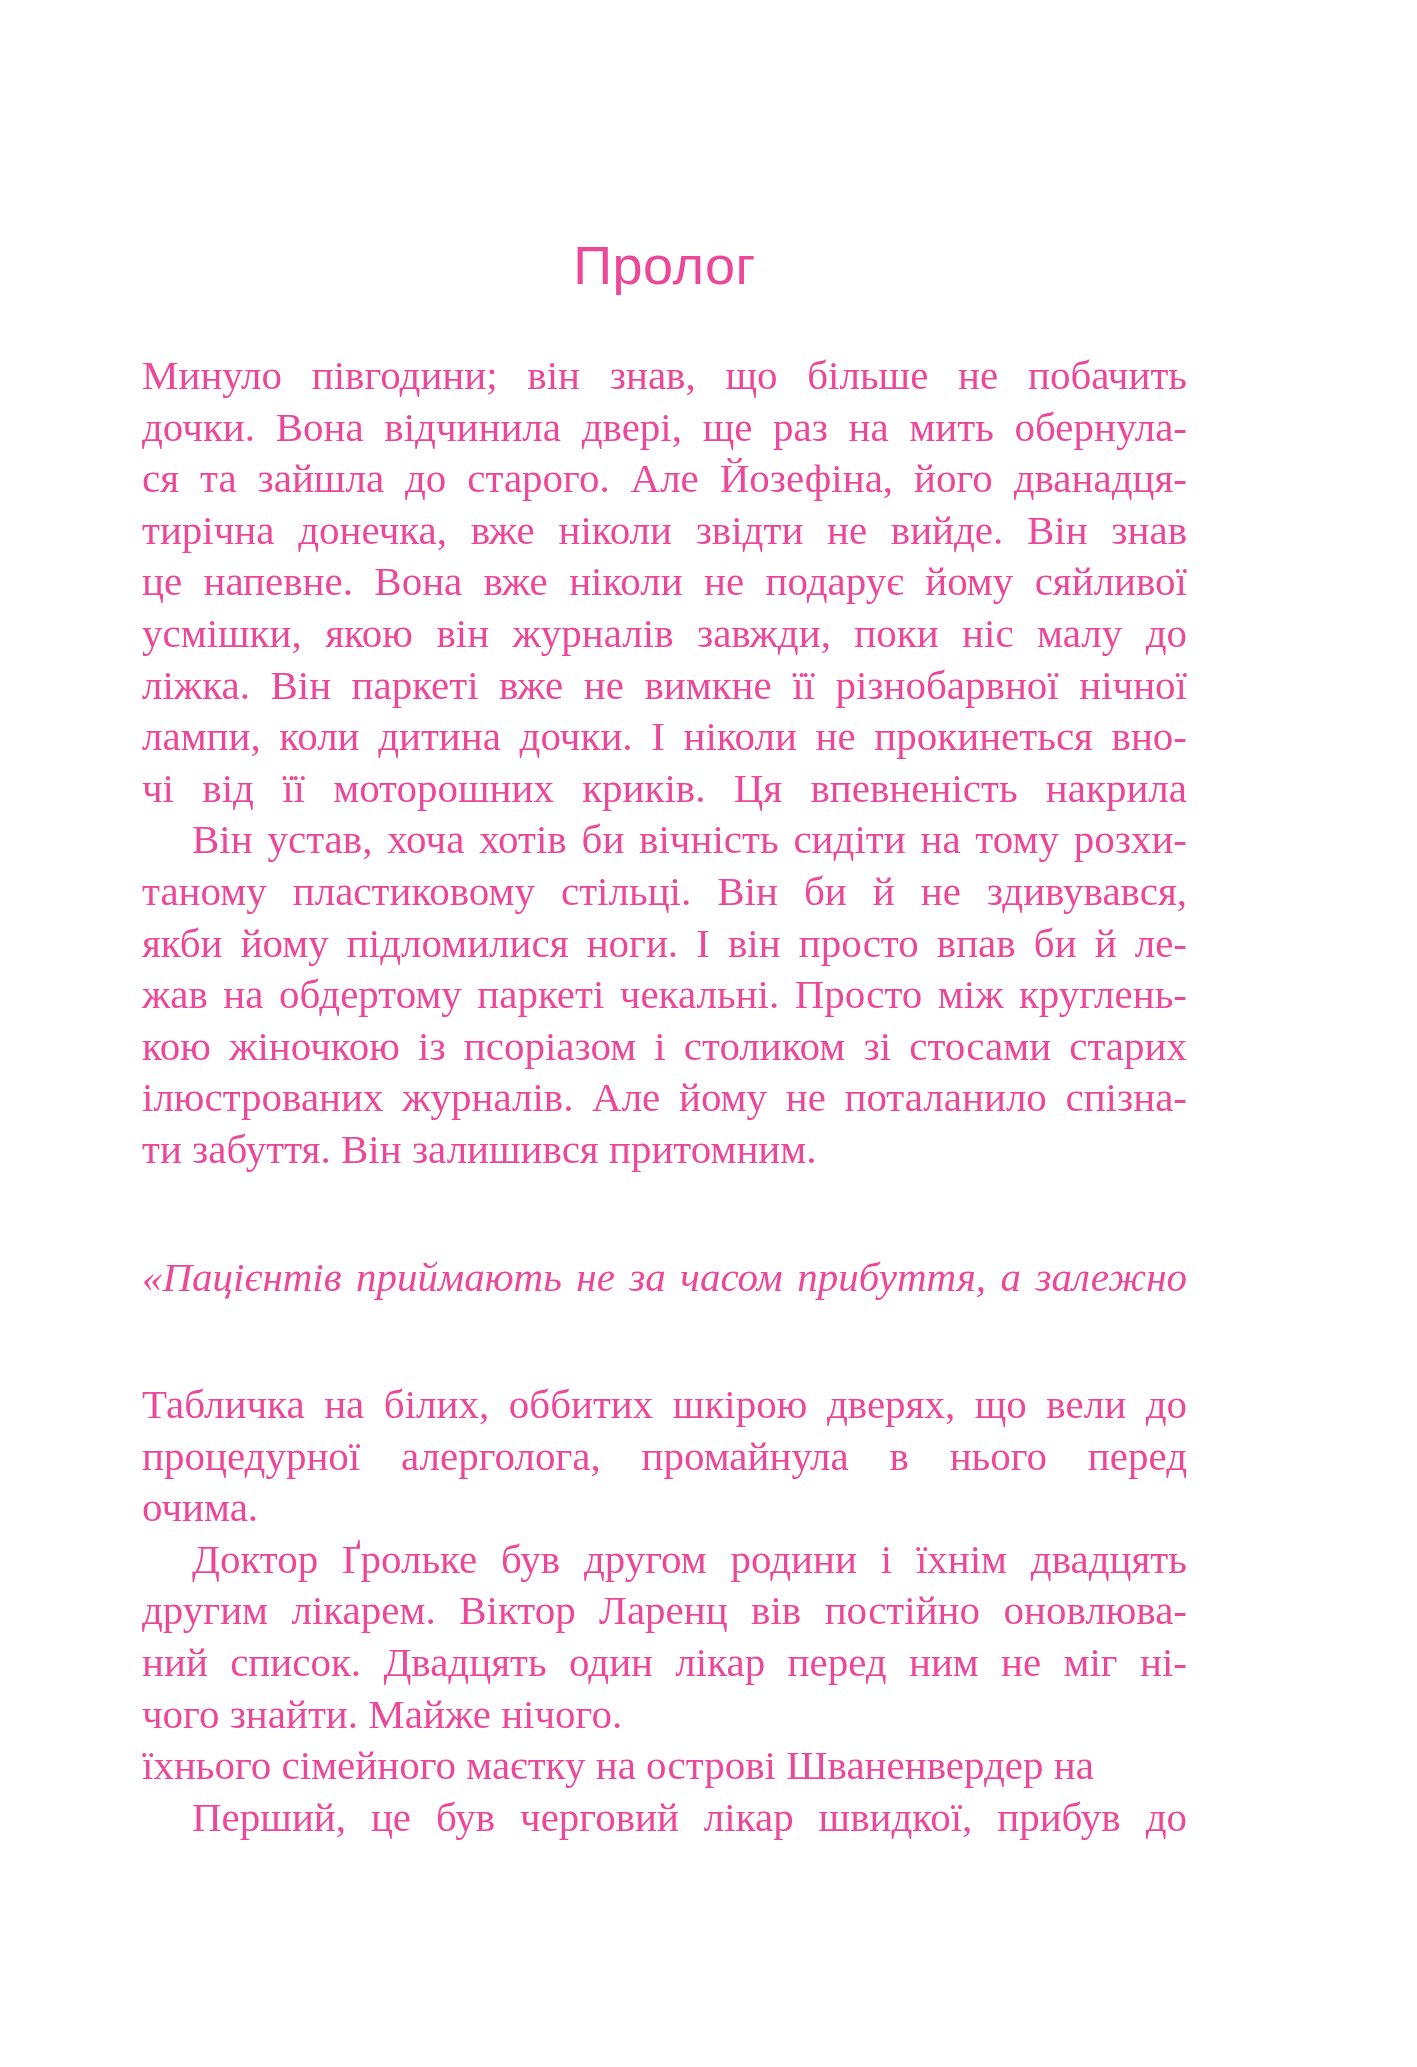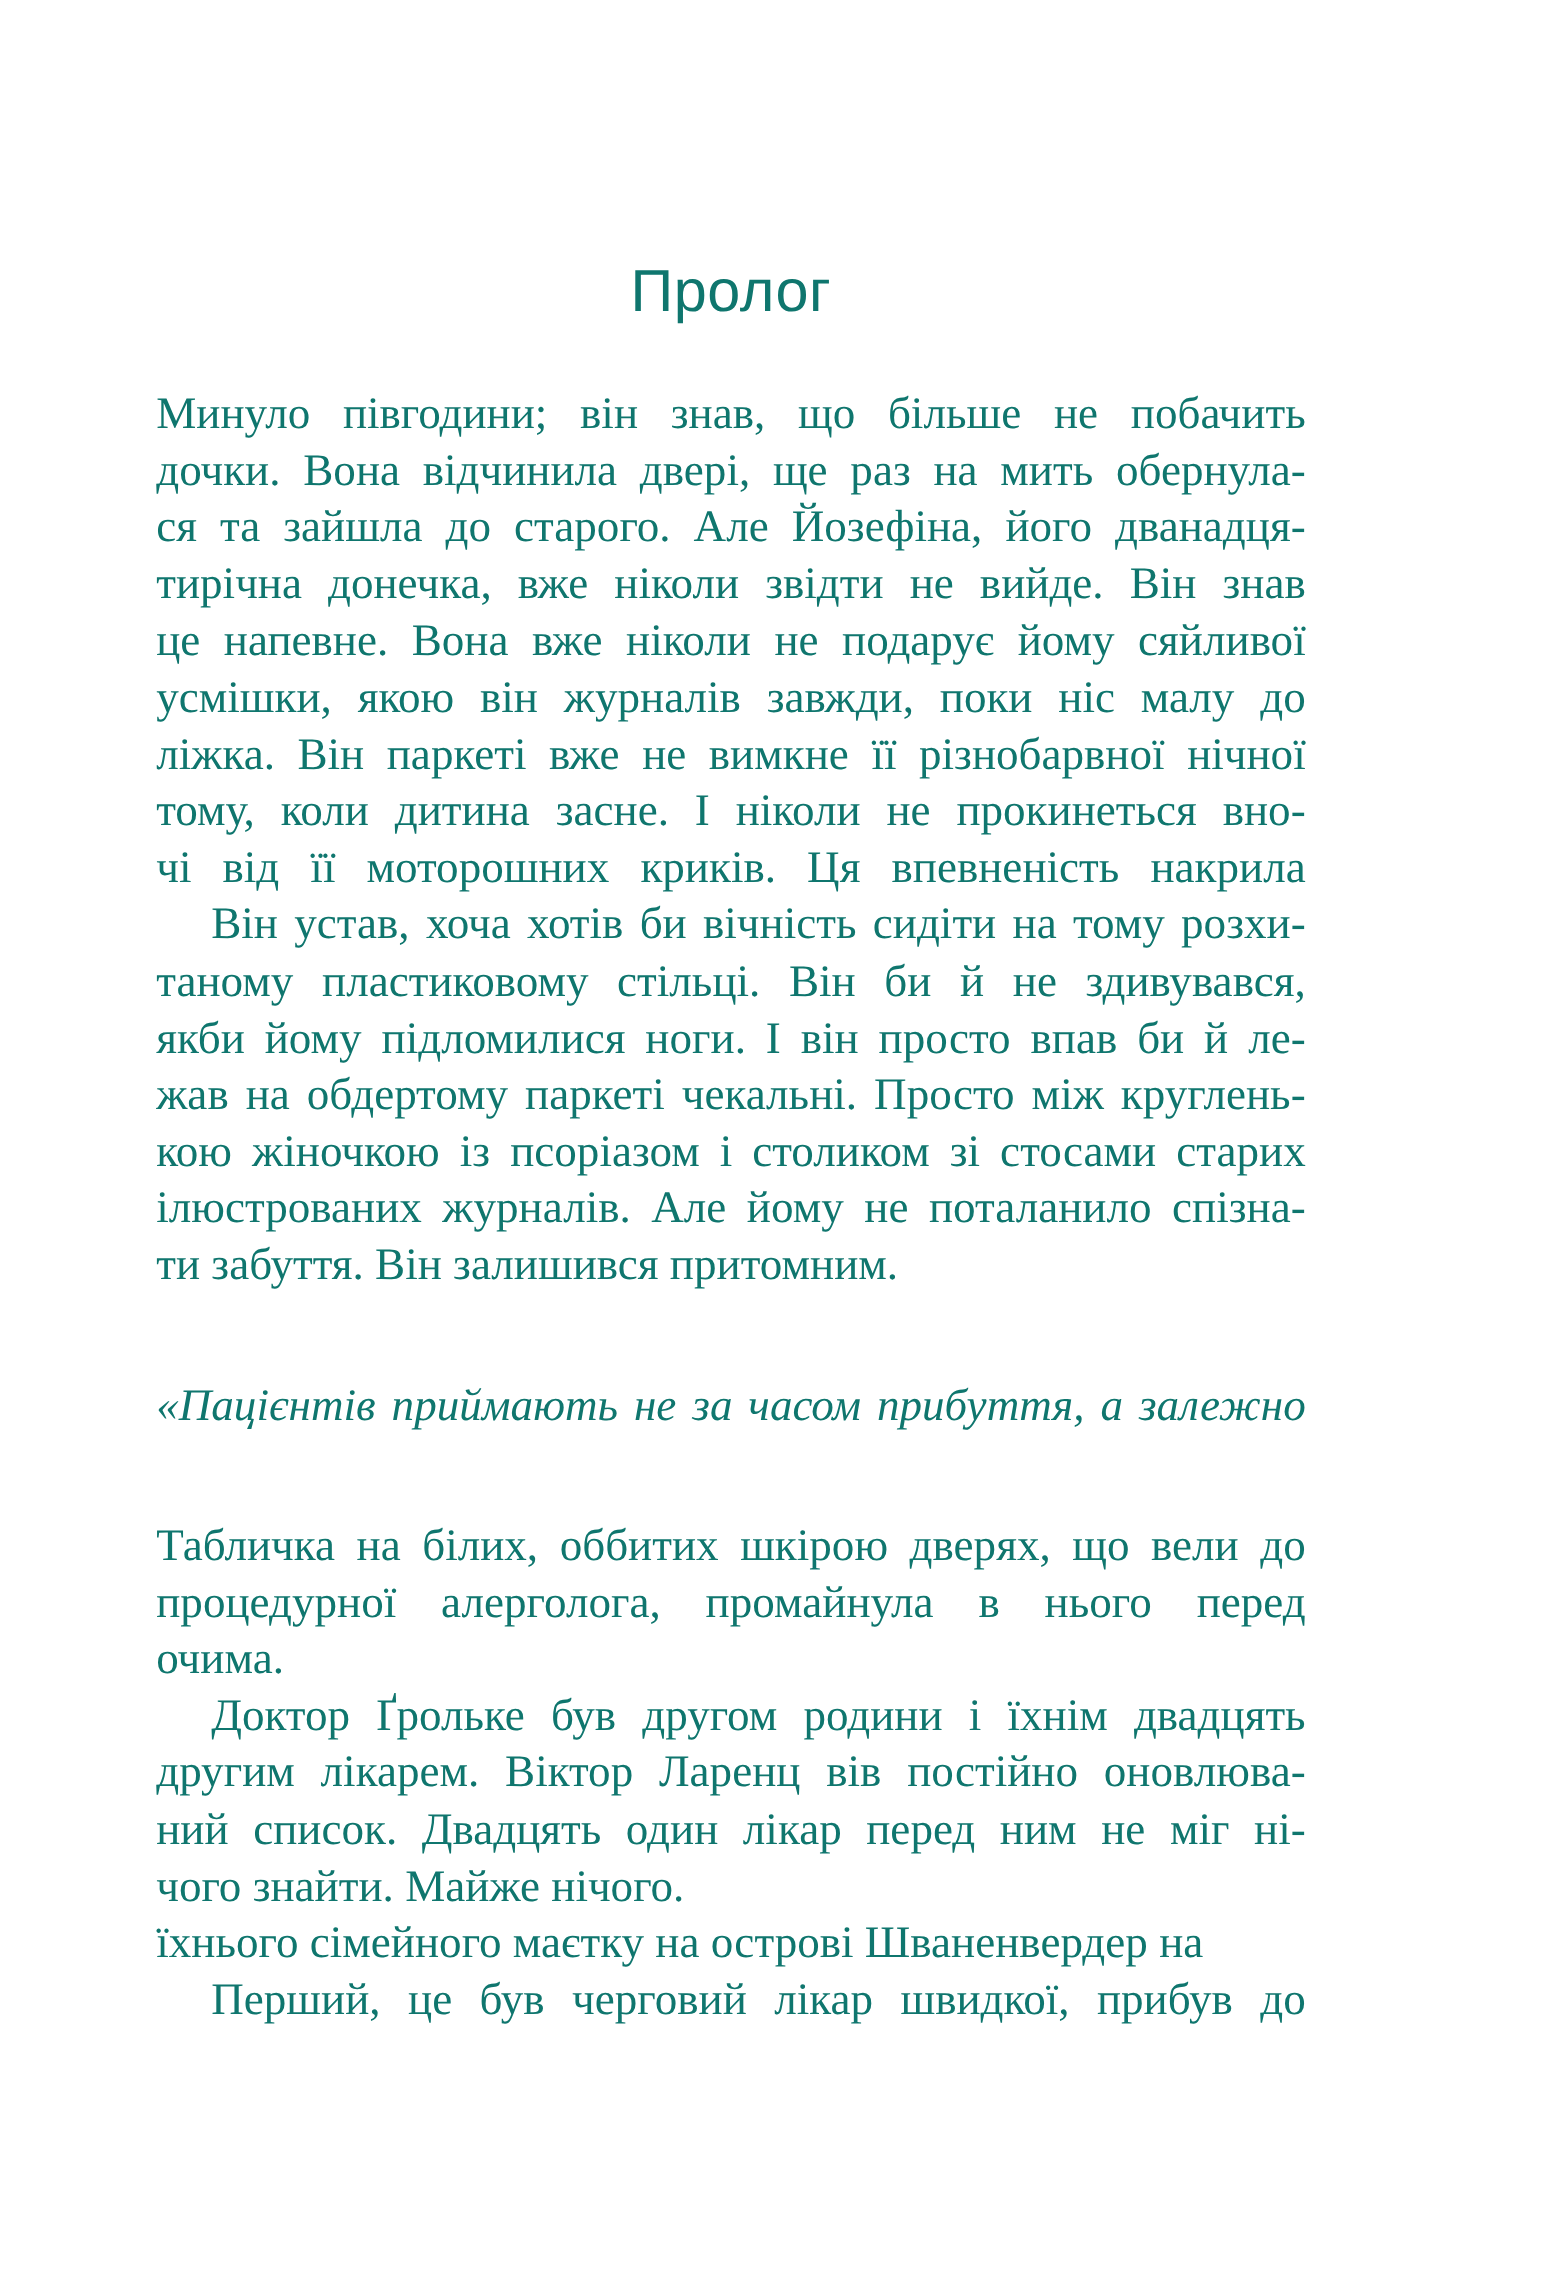--- a/index.html
+++ b/index.html
@@ -40,32 +40,32 @@
   .line {
     text-align: justify;
     text-align-last: justify;
   }
   .line.last { text-align-last: left; }
   .line.first-indent { text-indent: 50px; }
 </style>
 </head>
 <body>
 
-<div class="page" style="background: rgb(255, 255, 255); color: #0f766e;">
+<div class="page" style="background: rgb(255, 255, 255); color: #ec4899;">
   <div class="chapter-title">Пролог</div>
   <div class="text-flow" id="text-flow">
       <div class="block">
         <div class="line">Минуло півгодини; він знав, що більше не побачить</div>
         <div class="line">дочки. Вона відчинила двері, ще раз на мить обернула-</div>
         <div class="line">ся та зайшла до старого. Але Йозефіна, його дванадця-</div>
         <div class="line">тирічна донечка, вже ніколи звідти не вийде. Він знав</div>
         <div class="line">це напевне. Вона вже ніколи не подарує йому сяйливої</div>
         <div class="line">усмішки, якою він журналів завжди, поки ніс малу до</div>
         <div class="line">ліжка. Він паркеті вже не вимкне її різнобарвної нічної</div>
-        <div class="line">тому, коли дитина засне. І ніколи не прокинеться вно-</div>
+        <div class="line">лампи, коли дитина дочки. І ніколи не прокинеться вно-</div>
         <div class="line">чі від її моторошних криків. Ця впевненість накрила</div>
       </div>
       <div class="block">
         <div class="line first-indent">Він устав, хоча хотів би вічність сидіти на тому розхи-</div>
         <div class="line">таному пластиковому стільці. Він би й не здивувався,</div>
         <div class="line">якби йому підломилися ноги. І він просто впав би й ле-</div>
         <div class="line">жав на обдертому паркеті чекальні. Просто між круглень-</div>
         <div class="line">кою жіночкою із псоріазом і столиком зі стосами старих</div>
         <div class="line">ілюстрованих журналів. Але йому не поталанило спізна-</div>
         <div class="line last">ти забуття. Він залишився притомним.</div>

